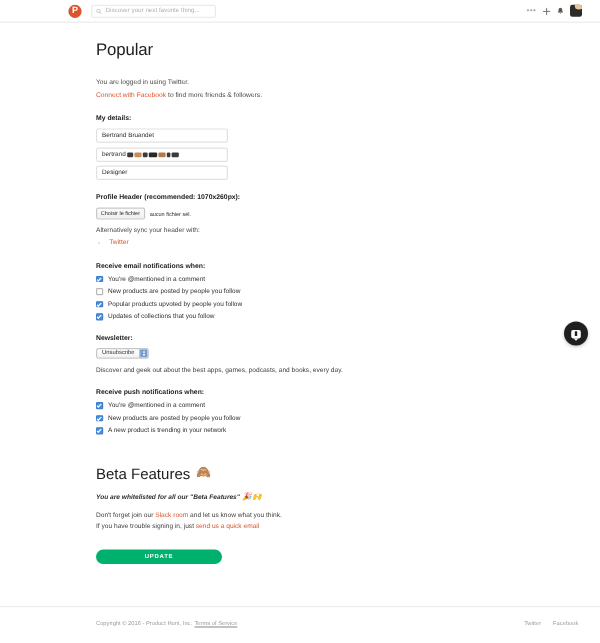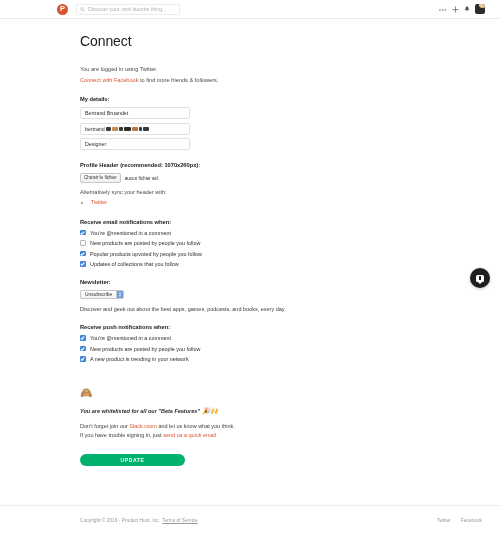--- a/index.html
+++ b/index.html
@@ -231,21 +231,21 @@
           <path d="M6.3 13.2a1.8 1.8 0 0 0 3.4 0z" fill="#575654"></path>
         </svg>
     </span>
     <span class="avatar"></span>
   </div>
 </div>
 
 <div class="page">
   <div class="content">
 
-    <h1 class="page-title">Connect</h1>
+    <h1 class="page-title">Popular</h1>
 
     <div class="logged-in-note">You are logged in using Twitter.</div>
     <div class="connect-line"><a class="fb-link" href="#">Connect with Facebook</a><span> to find more friends &amp; followers.</span></div>
 
     <div class="section-head">My details:</div>
 
     <div class="field">
       <span>Bertrand Bruandet</span>
     </div>
 
@@ -316,20 +316,21 @@
     <div class="check-row">
       <span class="cbx on"></span>
       <span class="check-label">New products are posted by people you follow</span>
     </div>
     <div class="check-row">
       <span class="cbx on"></span>
       <span class="check-label">A new product is trending in your network</span>
     </div>
 
     <h2 class="beta-title">
+      <span>Beta Features</span>
       <span class="emoji">🙈</span>
     </h2>
 
     <div class="beta-white">
       <span>You are whitelisted for all our "Beta Features"</span>
       <span class="emoji">🎉🙌</span>
     </div>
 
     <div class="beta-p">
       <span>Don't forget join our </span><a href="#">Slack room</a><span> and let us know what you think.</span><br>

